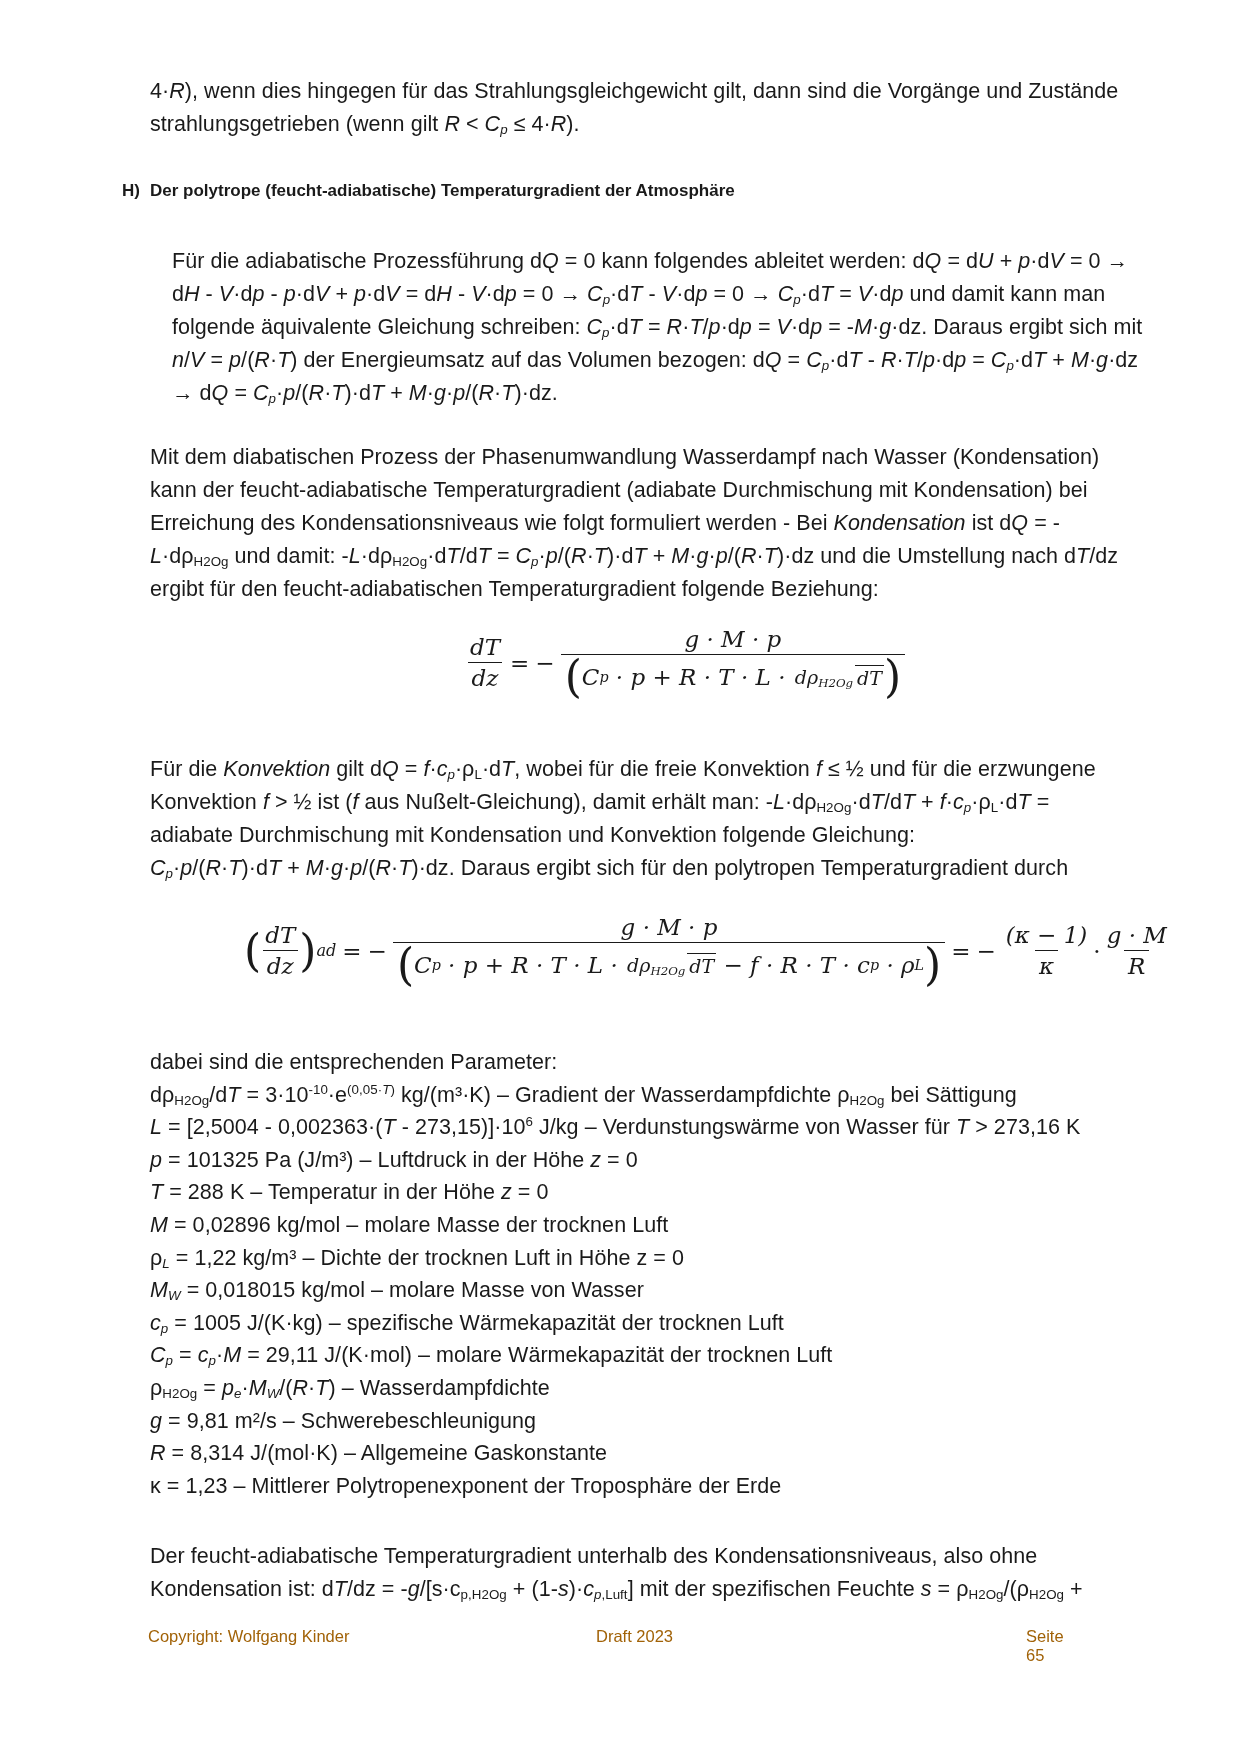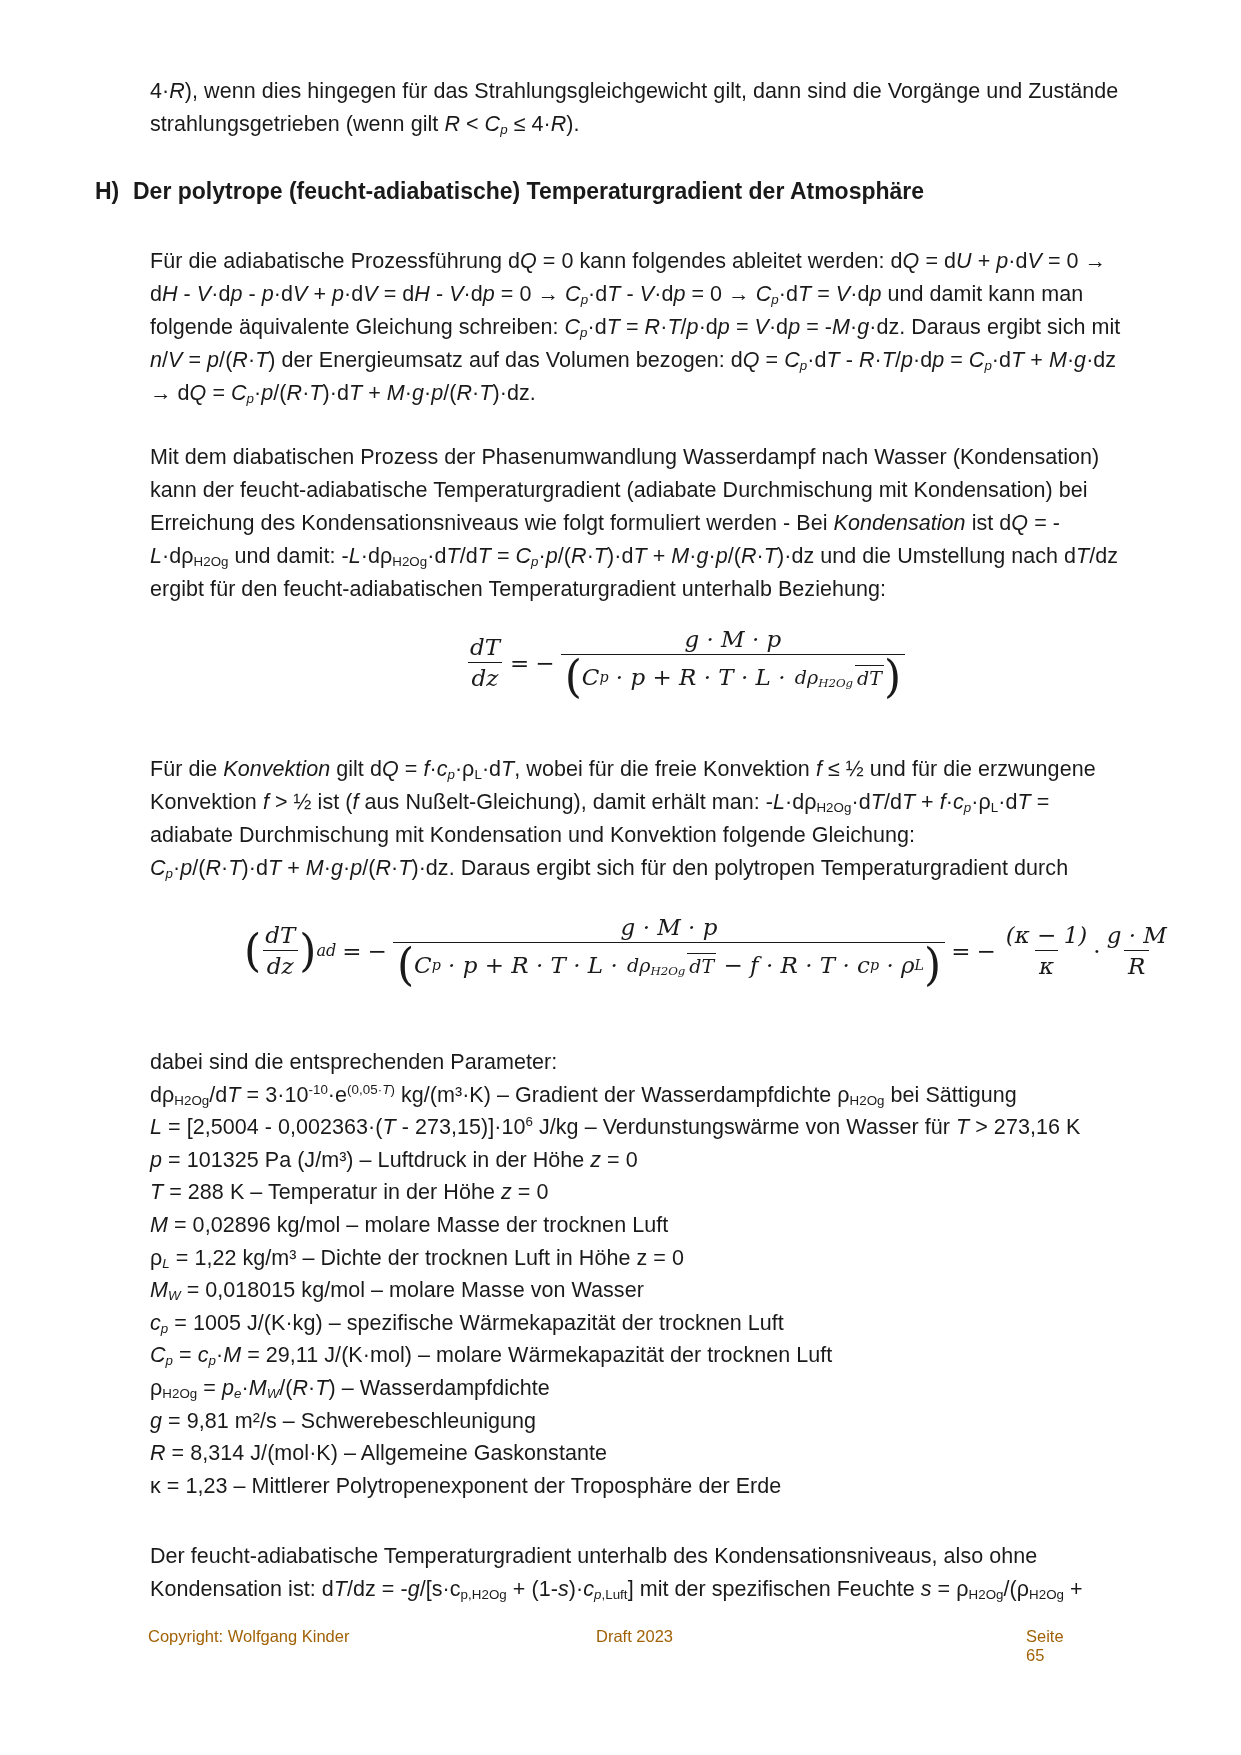--- a/index.html
+++ b/index.html
@@ -7,22 +7,22 @@
     width: 1241px; height: 1755px; position: relative; overflow: hidden;
     font-family: "Liberation Sans", sans-serif; color: #1a1a1a;
   }
   .page { position: absolute; left: 0; top: 0; width: 1028px; height: 1755px; }
   .para {
     position: absolute; left: 150px; width: 1010px;
     font-size: 21.5px; line-height: 33px; letter-spacing: 0.05px;
   }
   .para p { margin: 0; }
   .heading {
-    position: absolute; left: 95px; top: 174px;
-    font-size: 23px; font-weight: bold; line-height: 34px;
+    position: absolute; left: 112px; top: 174px;
+    font-size: 17px; font-weight: bold; line-height: 34px; text-align: center;
   }
   .heading .num { display: inline-block; width: 38px; }
   i { font-style: italic; }
   sub, sup { font-size: 0.62em; line-height: 0; }
   sub { vertical-align: -0.25em; }
   sup { vertical-align: 0.6em; }
   .eq {
     position: absolute; font-family: "DejaVu Serif", "Liberation Serif", serif;
     font-style: italic; font-size: 23px; color: #1a1a1a;
   }
@@ -46,34 +46,34 @@
 
   <div class="para" style="top:75px;">
     <p>4·<i>R</i>), wenn dies hingegen für das Strahlungsgleichgewicht gilt, dann sind die Vorgänge und Zustände</p>
     <p>strahlungsgetrieben (wenn gilt <i>R</i> &lt; <i>C<sub>p</sub></i> ≤ 4·<i>R</i>).</p>
   </div>
 
   <div class="heading">
     <span class="num">H)</span><span>Der polytrope (feucht-adiabatische) Temperaturgradient der Atmosphäre</span>
   </div>
 
-  <div class="para" style="top:245px;">
+  <div class="para" style="top:245px;margin-left:22px;">
     <p>Für die adiabatische Prozessführung d<i>Q</i> = 0 kann folgendes ableitet werden: d<i>Q</i> = d<i>U</i> + <i>p</i>·d<i>V</i> = 0 →</p>
     <p>d<i>H</i> - <i>V</i>·d<i>p</i> - <i>p</i>·d<i>V</i> + <i>p</i>·d<i>V</i> = d<i>H</i> - <i>V</i>·d<i>p</i> = 0 → <i>C<sub>p</sub></i>·d<i>T</i> - <i>V</i>·d<i>p</i> = 0 → <i>C<sub>p</sub></i>·d<i>T</i> = <i>V</i>·d<i>p</i> und damit kann man</p>
     <p>folgende äquivalente Gleichung schreiben: <i>C<sub>p</sub></i>·d<i>T</i> = <i>R</i>·<i>T</i>/<i>p</i>·d<i>p</i> = <i>V</i>·d<i>p</i> = -<i>M</i>·<i>g</i>·dz. Daraus ergibt sich mit</p>
     <p><i>n</i>/<i>V</i> = <i>p</i>/(<i>R</i>·<i>T</i>) der Energieumsatz auf das Volumen bezogen: d<i>Q</i> = <i>C<sub>p</sub></i>·d<i>T</i> - <i>R</i>·<i>T</i>/<i>p</i>·d<i>p</i> = <i>C<sub>p</sub></i>·d<i>T</i> + <i>M</i>·<i>g</i>·dz</p>
     <p>→ d<i>Q</i> = <i>C<sub>p</sub></i>·<i>p</i>/(<i>R</i>·<i>T</i>)·d<i>T</i> + <i>M</i>·<i>g</i>·<i>p</i>/(<i>R</i>·<i>T</i>)·dz.</p>
   </div>
 
   <div class="para" style="top:441px;">
     <p>Mit dem diabatischen Prozess der Phasenumwandlung Wasserdampf nach Wasser (Kondensation)</p>
     <p>kann der feucht-adiabatische Temperaturgradient (adiabate Durchmischung mit Kondensation) bei</p>
     <p>Erreichung des Kondensationsniveaus wie folgt formuliert werden - Bei <i>Kondensation</i> ist d<i>Q</i> = -</p>
     <p><i>L</i>·dρ<sub>H2Og</sub> und damit: -<i>L</i>·dρ<sub>H2Og</sub>·d<i>T</i>/d<i>T</i> = <i>C<sub>p</sub></i>·<i>p</i>/(<i>R</i>·<i>T</i>)·d<i>T</i> + <i>M</i>·<i>g</i>·<i>p</i>/(<i>R</i>·<i>T</i>)·dz und die Umstellung nach d<i>T</i>/dz</p>
-    <p>ergibt für den feucht-adiabatischen Temperaturgradient unterhalb Beziehung:</p>
+    <p>ergibt für den feucht-adiabatischen Temperaturgradient folgende Beziehung:</p>
   </div>
 
   <div class="eq" style="left:466px; top:626px;">
     <span class="row">
       <span class="frac">
         <span class="num-p">dT</span>
         <span class="den-p">dz</span>
       </span>
       <span class="op">=</span>
       <span class="op" style="margin-left:0;">−</span>

